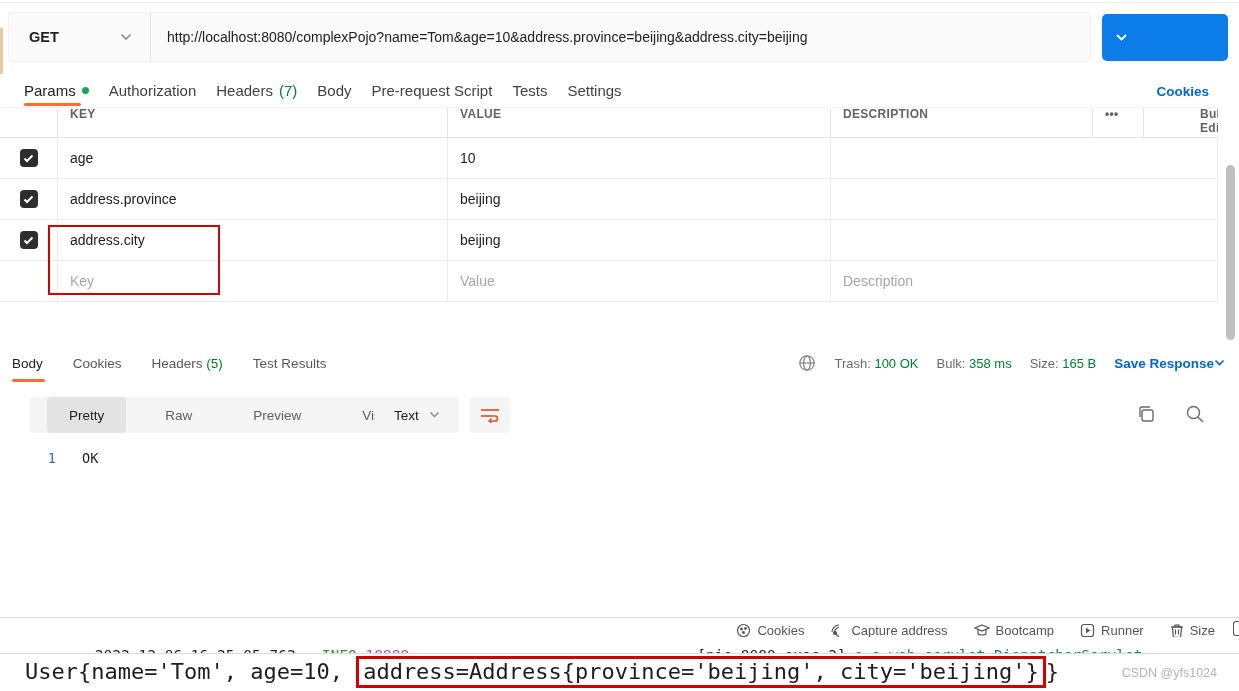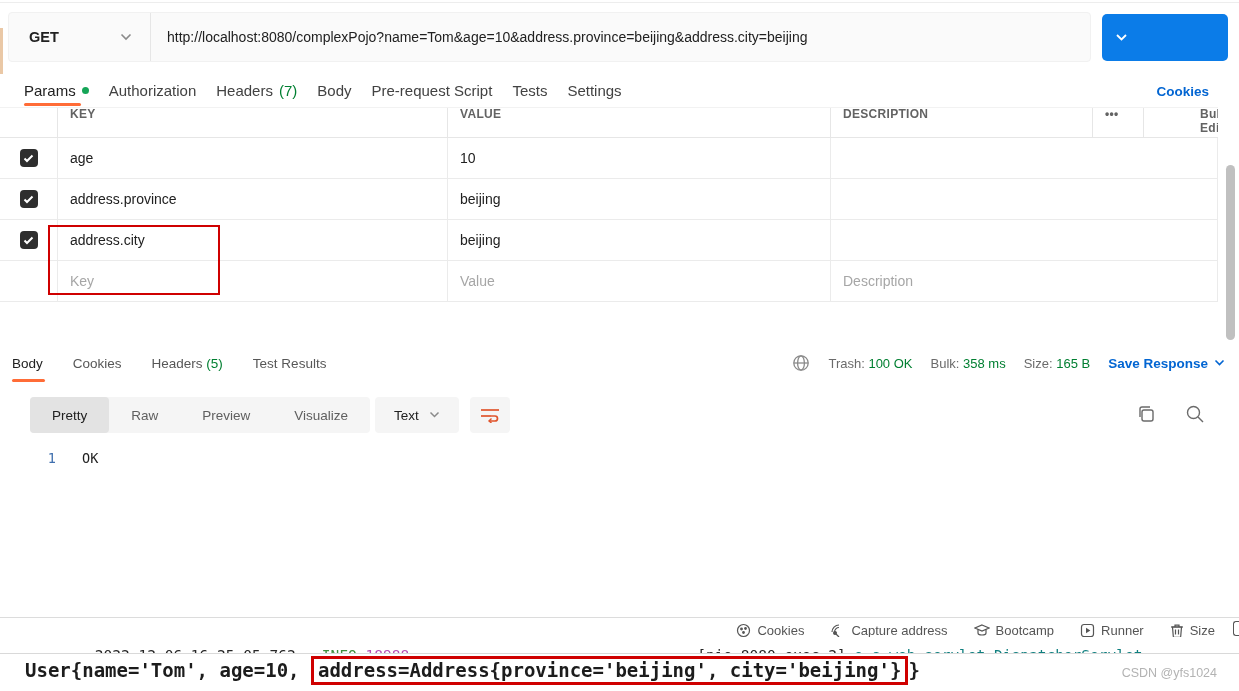--- a/index.html
+++ b/index.html
@@ -65,26 +65,26 @@
   .resp-tabs { position:absolute; left:12px; top:356px; display:flex; gap:30px;
     font-size:13.5px; color:#575757; }
   .resp-tab { cursor:pointer; white-space:nowrap; }
   .resp-tab.active { color:#212121; }
   .resp-underline { position:absolute; left:12px; top:379px; width:33px; height:3px;
     background:#ff6c37; border-radius:2px; }
   .resp-meta { position:absolute; right:14px; top:354px; display:flex; align-items:center;
     gap:18px; font-size:13px; }
   .meta-pair { white-space:nowrap; color:#6b6b6b; }
   .meta-pair b { color:#007f31; font-weight:normal; }
-  .save-resp { color:#0265d2; font-weight:bold; display:flex; align-items:center; gap:6px;
+  .save-resp { color:#0265d2; font-weight:bold; display:flex; align-items:center; gap:0;
     cursor:pointer; font-size:13.5px; }
 
   .seg-control { position:absolute; left:30px; top:397px; height:36px; background:#f5f5f5;
     border-radius:4px; display:flex; align-items:stretch; font-size:13.5px; color:#5f5f5f; }
-  .seg { display:flex; align-items:center; padding:0 22px; cursor:pointer; }
+  .seg { display:flex; align-items:center; padding:0 22px; cursor:pointer;margin-left:17px; }
   .seg.active { background:#e3e3e3; border-radius:4px; color:#212121; }
   .fmt-btn { position:absolute; left:375px; top:397px; width:84px; height:36px; background:#f5f5f5;
     border-radius:4px; display:flex; align-items:center; justify-content:center; gap:10px;
     font-size:13.5px; color:#212121; cursor:pointer; }
   .wrap-btn { position:absolute; left:470px; top:397px; width:40px; height:36px; background:#f5f5f5;
     border-radius:4px; display:flex; align-items:center; justify-content:center; cursor:pointer; }
   .icon-btn { position:absolute; cursor:pointer; }
   .copy-btn { left:1136px; top:404px; }
   .search-btn { left:1185px; top:404px; }
   .resp-line { position:absolute; left:0; top:450px; display:flex;
@@ -101,21 +101,21 @@
     border:1.5px solid #555; border-right:none; border-radius:3px 0 0 3px; }
 
   
   .console { position:absolute; left:0; top:637px; width:1239px; height:54px; background:#fff;
     font-family:"DejaVu Sans Mono", monospace; overflow:hidden; z-index:5; }
   .log1 { position:relative; height:16px; overflow:hidden; }
   .log1 .txt { position:absolute; top:-6px; left:25px; white-space:pre; font-size:14.5px;
     color:#262626; }
   .c-green { color:#3f8f3f; } .c-mag { color:#b44fb4; } .c-teal { color:#0f7f7f; }
   .log-div { height:1px; background:#d9d9d9; }
-  .log2 { margin-top:5px; padding-left:25px; white-space:pre; font-size:19px; color:#1c1c1c;font-weight:bold; }
+  .log2 { margin-top:5px; padding-left:25px; white-space:pre; font-size:22px; color:#1c1c1c; }
   .log2 .boxed { border:3px solid #cf0000; padding:0 4px 1px 4px; }
   .watermark { position:absolute; right:22px; top:29px; font-family:"Liberation Sans",sans-serif;
     font-size:12.5px; color:#b3b3b3; }
 
   svg { display:block; }
 </style>
 </head>
 <body>
 
 <div class="app">

